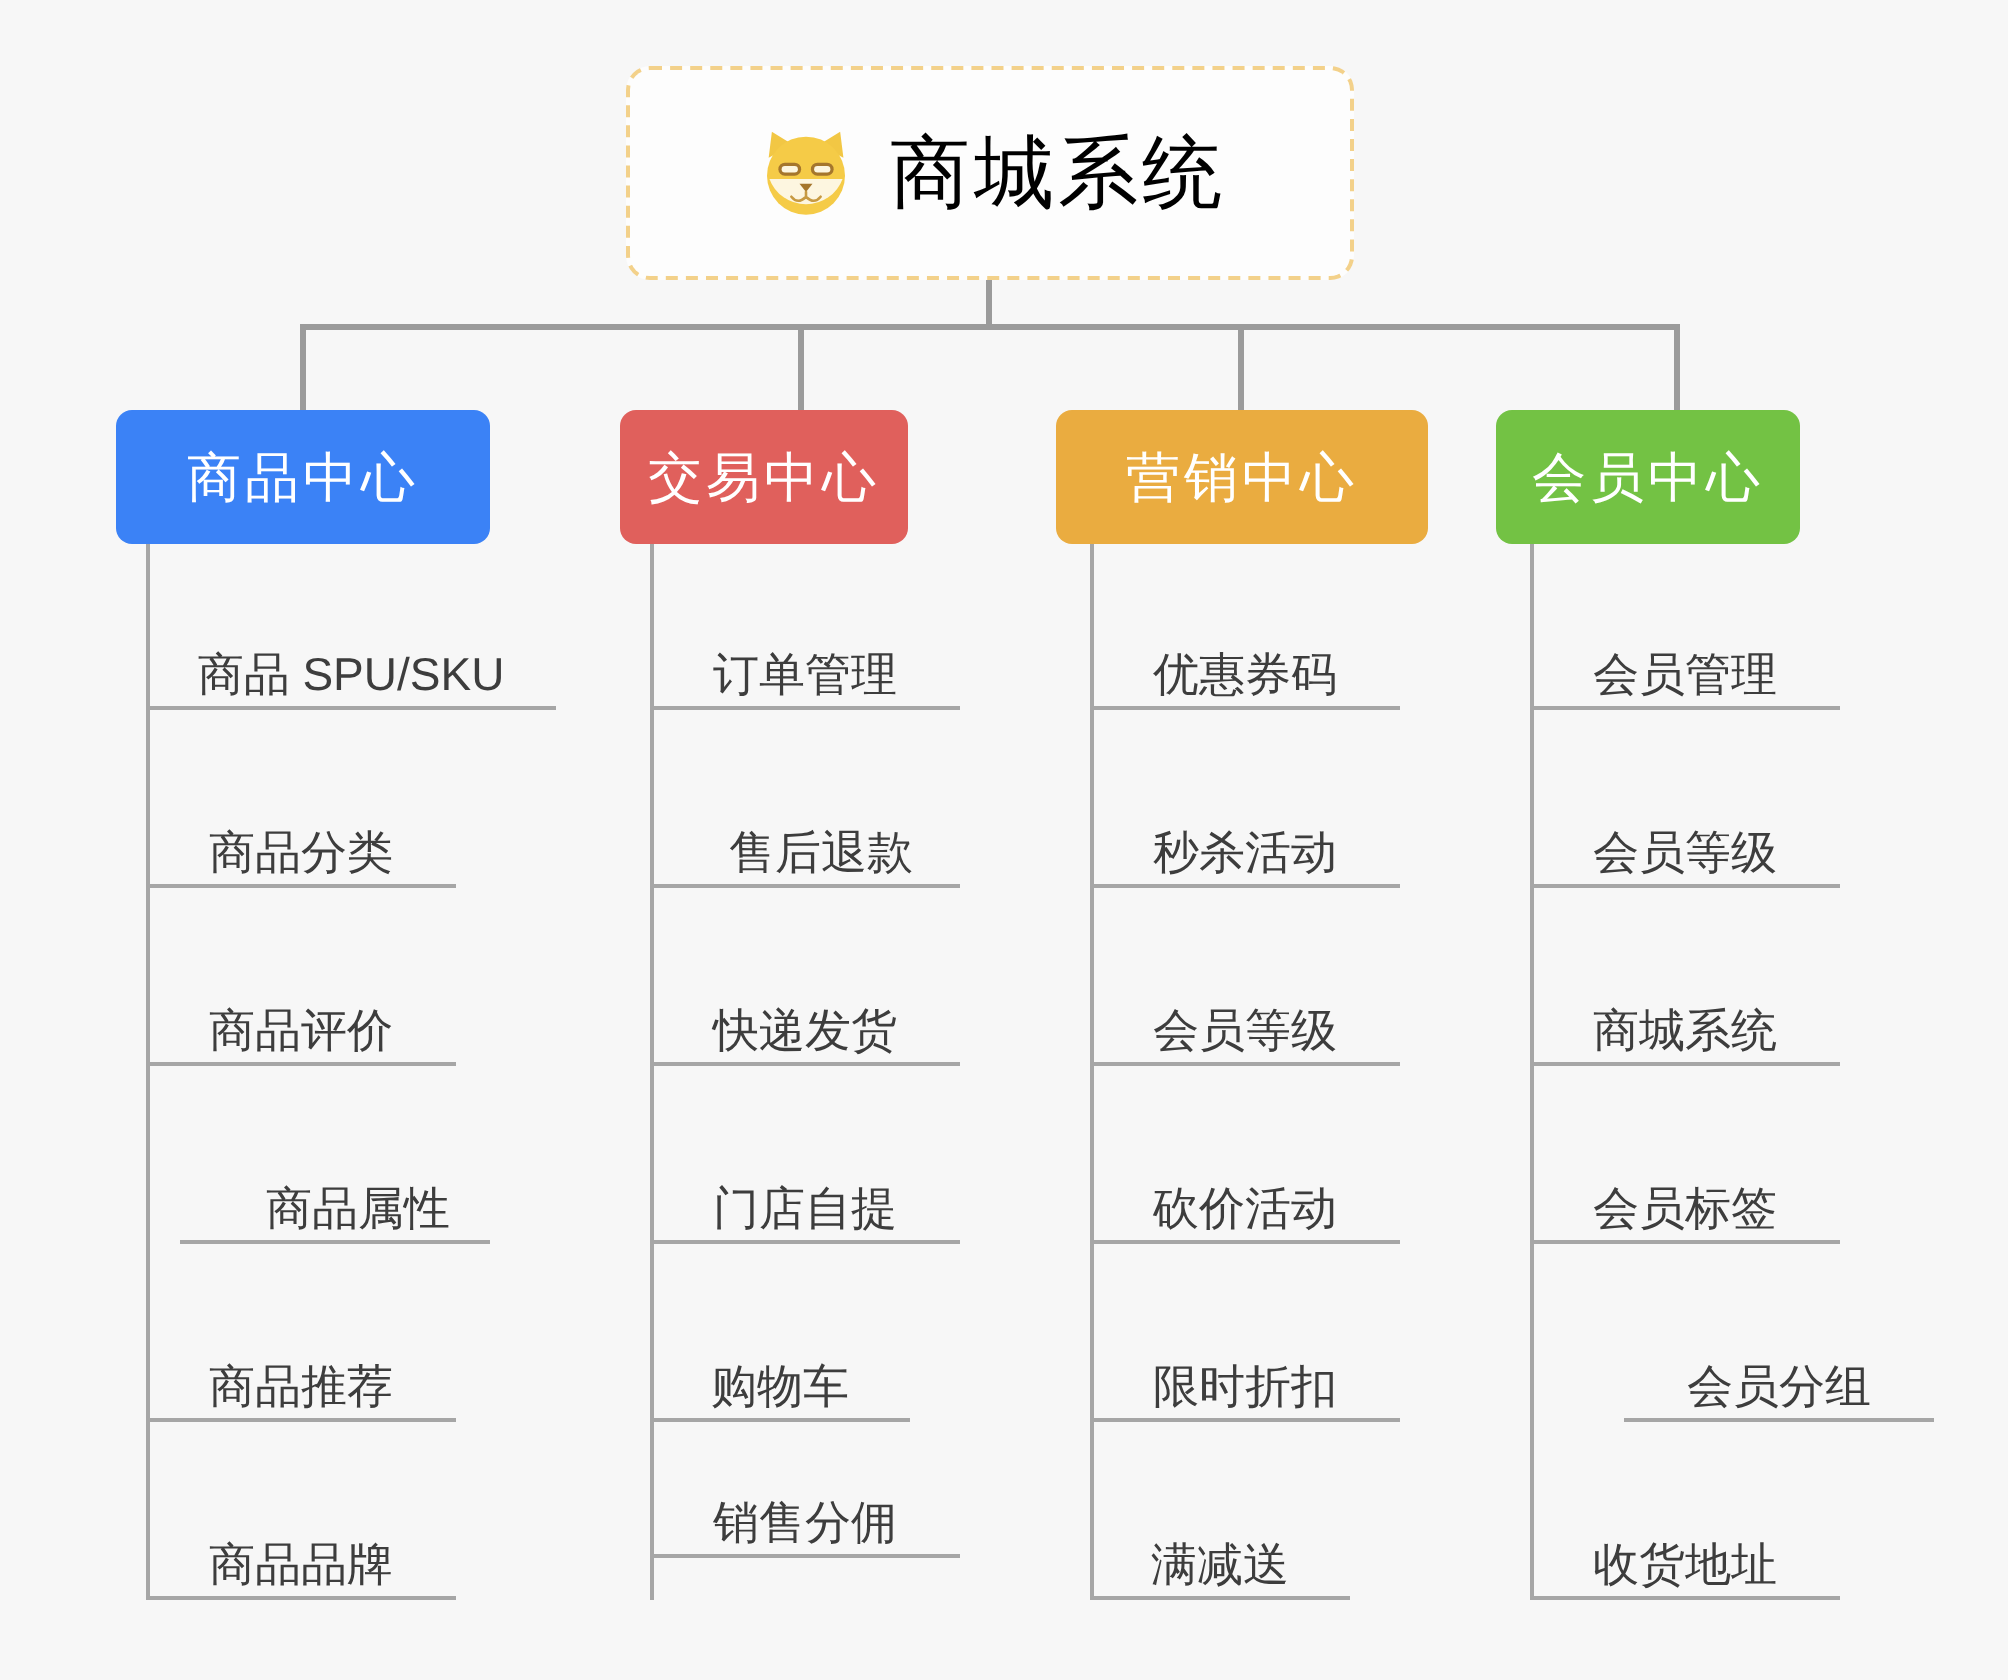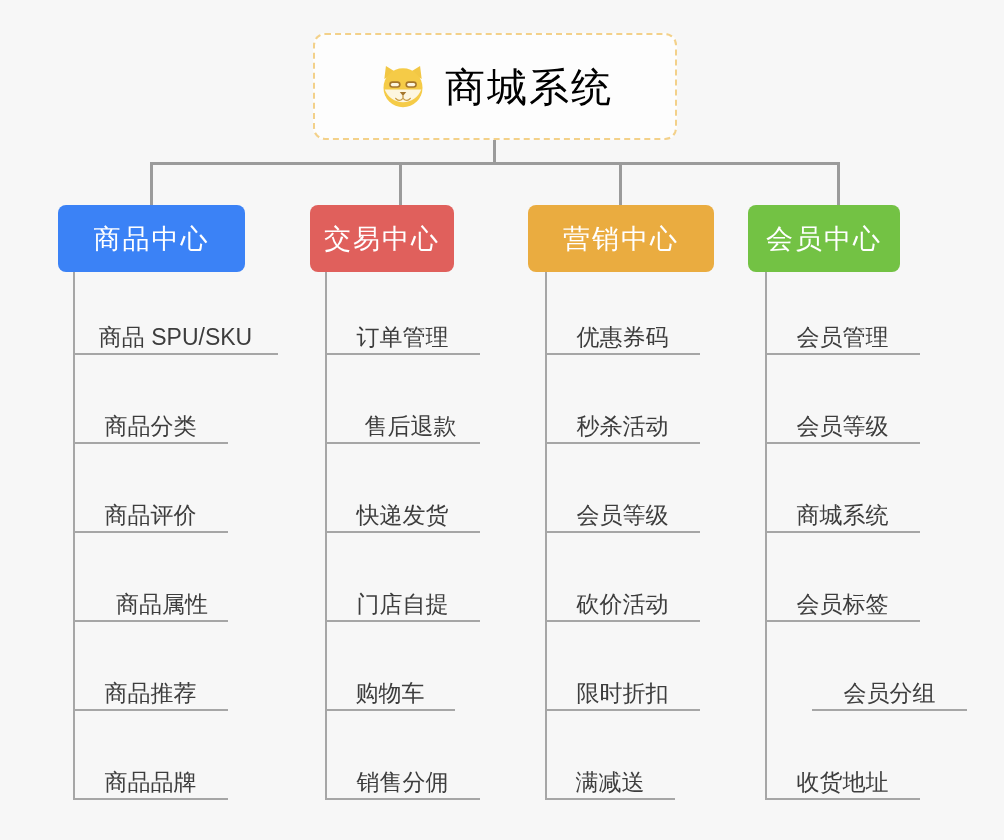--- a/index.html
+++ b/index.html
@@ -138,21 +138,21 @@
 
   <div class="leaf" style="left:73px; top:387px; width:155px;">
     <span class="leaf-label">商品分类</span>
   </div>
   <div class="leaf" style="left:73px; top:298px; width:205px;">
     <span class="leaf-label">商品 SPU/SKU</span>
   </div>
   <div class="leaf" style="left:73px; top:476px; width:155px;">
     <span class="leaf-label">商品评价</span>
   </div>
-  <div class="leaf" style="left:73px; top:565px; width:155px;padding-left:35px;">
+  <div class="leaf" style="left:90px; top:565px; width:155px;padding-left:35px;">
     <span class="leaf-label">商品属性</span>
   </div>
   <div class="leaf" style="left:73px; top:654px; width:155px;">
     <span class="leaf-label">商品推荐</span>
   </div>
   <div class="leaf" style="left:73px; top:743px; width:155px;">
     <span class="leaf-label">商品品牌</span>
   </div>
 
   <div class="cat-header" style="left:310px; width:144px; background:#e0605c;">
@@ -168,21 +168,21 @@
   </div>
   <div class="leaf" style="left:325px; top:476px; width:155px;">
     <span class="leaf-label">快递发货</span>
   </div>
   <div class="leaf" style="left:325px; top:565px; width:155px;">
     <span class="leaf-label">门店自提</span>
   </div>
   <div class="leaf" style="left:325px; top:654px; width:130px;">
     <span class="leaf-label">购物车</span>
   </div>
-  <div class="leaf" style="left:325px; top:743px; width:155px;">
+  <div class="leaf" style="left:325px; top:722px; width:155px;">
     <span class="leaf-label">销售分佣</span>
   </div>
 
   <div class="cat-header" style="left:528px; width:186px; background:#eaac40;">
     <span>营销中心</span>
   </div>
   <div class="trunk" style="left:545px; height:528px;"></div>
 
   <div class="leaf" style="left:545px; top:298px; width:155px;">
     <span class="leaf-label">优惠券码</span>

